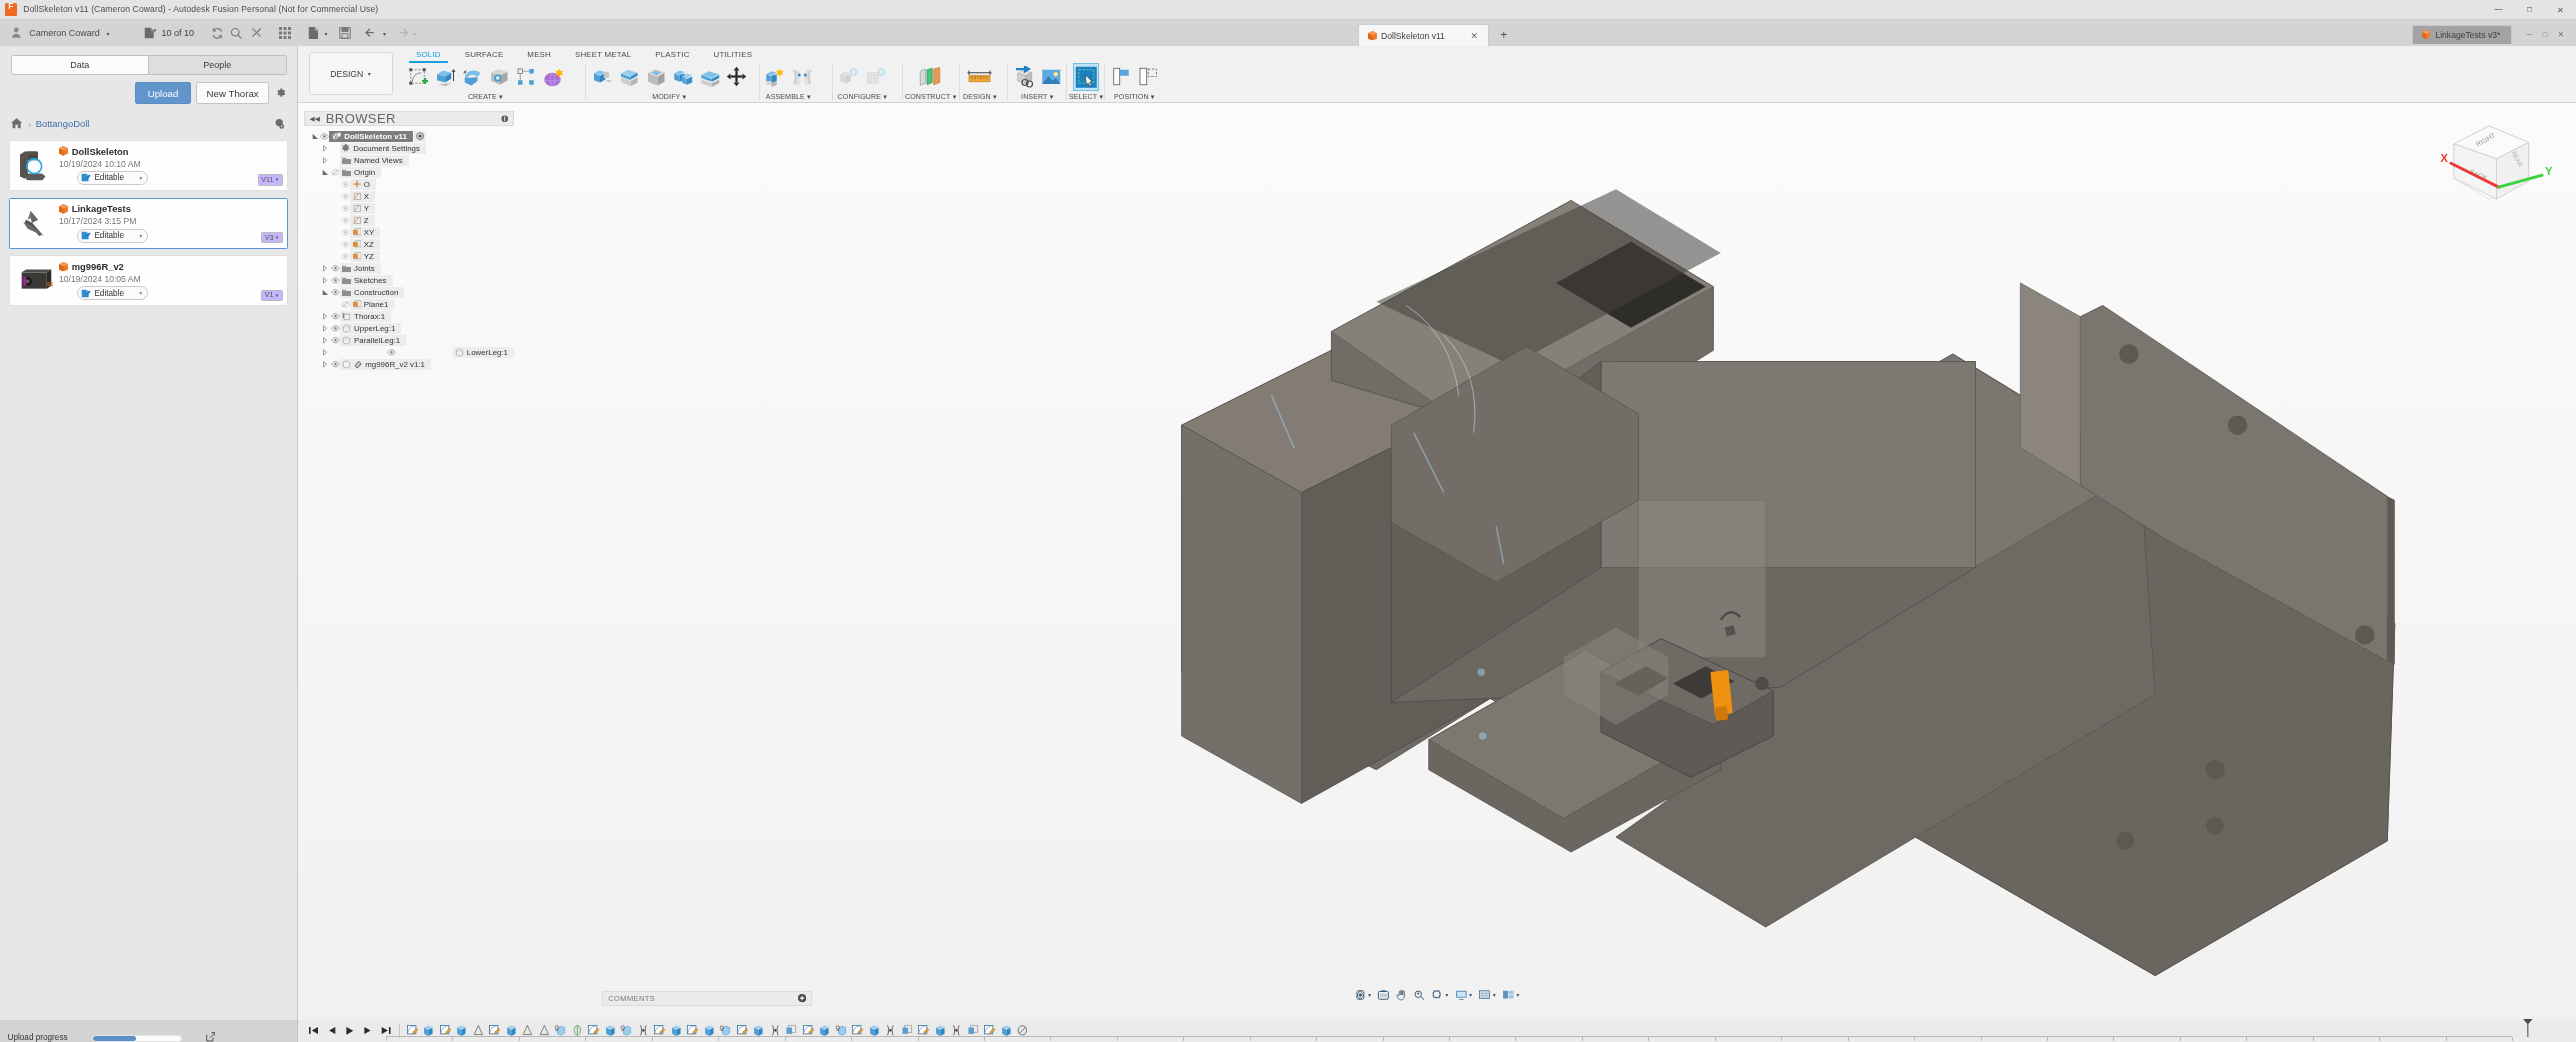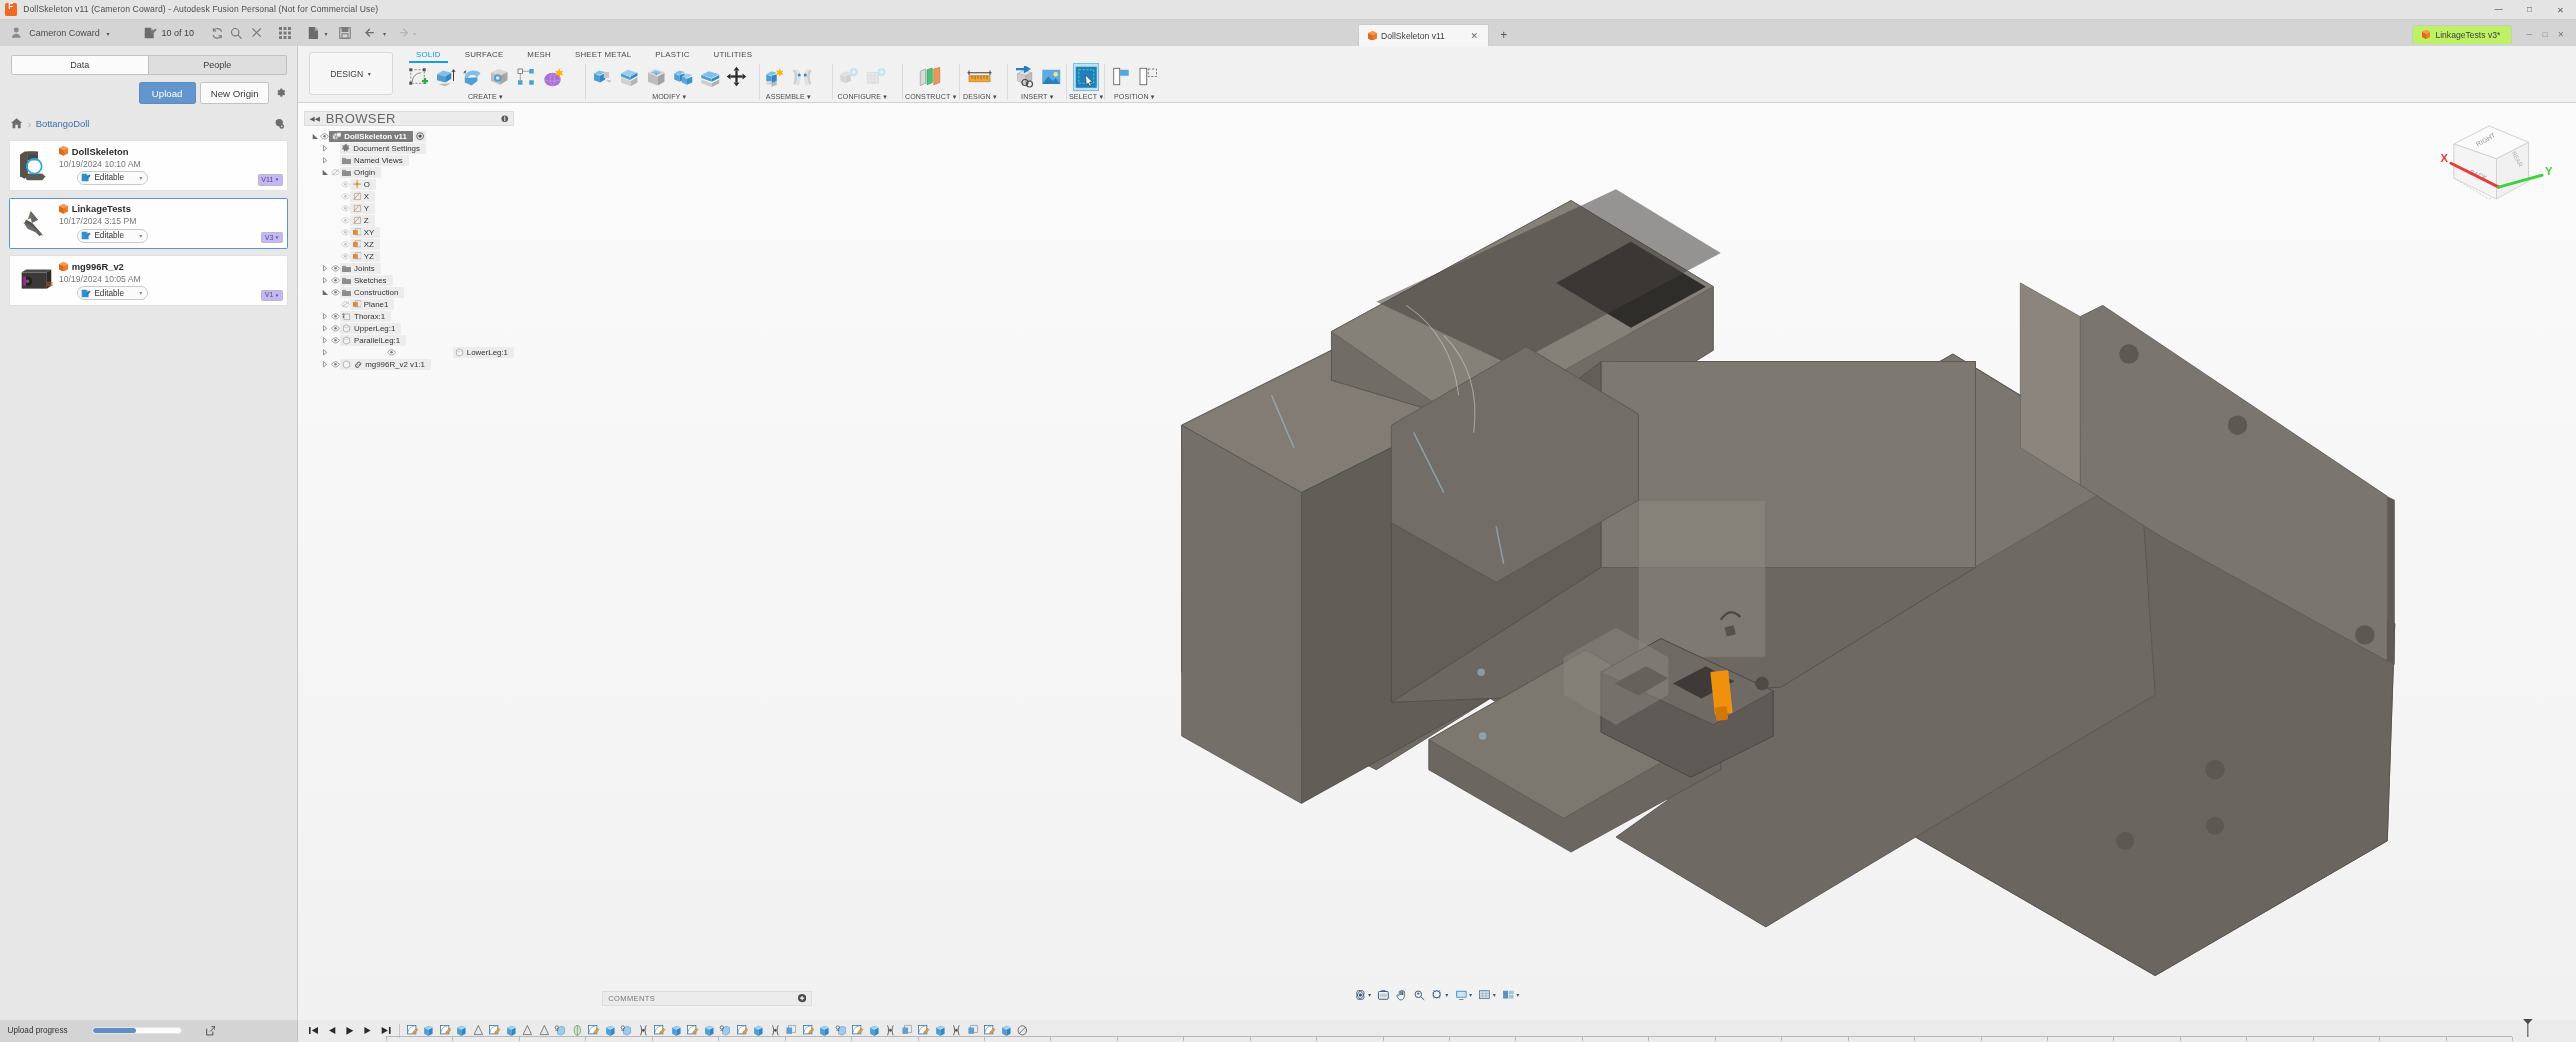--- a/index.html
+++ b/index.html
@@ -232,21 +232,21 @@
   }
   #comments-bar .cb-title { font-size: 7.5px; color: #777; letter-spacing: 0.4px; }
   #viewcube { position: absolute; right: 16.5px; top: 13.5px; width: 127px; height: 97px; }
 
   
   #statusbar {
     position: absolute; left: 0; bottom: 0; width: 2576px; height: 22.5px;
     background: #d4d4d4; display: flex; align-items: center;
   }
   #upload-progress-area {
-    width: 298px; height: 22.5px; display: flex; align-items: center;
+    width: 298px; height: 22.5px; display: flex; align-items: flex-end;
     padding-left: 7.5px; gap: 24px; border-right: 0.7px solid #c0c0c0;
   }
   .sb-text { font-size: 8.2px; color: #333; }
   .progress-track {
     width: 90px; height: 6.7px; background: #fbfbfb; border-radius: 3.7px;
     overflow: hidden; border: 0.7px solid #e4e4e4;
   }
   .progress-fill { height: 100%; background: #5d8fc4; border-radius: 3.7px; }
   #timeline {
     flex: 1; height: 22.5px; display: flex; align-items: center;
@@ -372,21 +372,21 @@
             <path d="M6 0l6 3-6 3-6-3z" fill="#f79a55"></path>
             <path d="M6 6v7l-6-3V3z" fill="#da6a1c"></path>
           </svg>
       </span>
       <span class="tab-label">DollSkeleton v11</span>
       <span class="tab-close">✕</span>
     </div>
     <div class="doc-tab-plus">+</div>
     <div style="flex:1"></div>
     <div class="tabstrip-right">
-      <div class="doc-tab" style="background:#bef264;border-color:#c9c9c9;height:19.5px;min-width:0">
+      <div class="doc-tab" style="background:#a3a3a3;border-color:#c9c9c9;height:19.5px;min-width:0">
         <span class="orange-cube">
           <svg width="8.2" height="9" viewBox="0 0 12 13">
               <path d="M6 0l6 3v7l-6 3-6-3V3z" fill="#f07a25"></path>
               <path d="M6 0l6 3-6 3-6-3z" fill="#f79a55"></path>
               <path d="M6 6v7l-6-3V3z" fill="#da6a1c"></path>
             </svg>
         </span>
         <span class="tab-label">LinkageTests v3*</span>
       </div>
       <div style="display:flex;gap:10.5px;margin-left:13.5px;margin-right:9px;align-items:center">
@@ -687,21 +687,21 @@
 </div>
 
 <div id="datapanel">
   <div class="dp-tabs">
     <div class="dp-tab active">Data</div>
     <div class="dp-tab">People</div>
   </div>
 
   <div class="dp-actions">
     <div class="btn-upload">Upload</div>
-    <div class="btn-newfolder">New Origin</div>
+    <div class="btn-newfolder">New Thorax</div>
     <div style="display:flex;align-items:center;padding:0 1.5px">
       <svg width="11.2" height="11.2" viewBox="0 0 16 16" fill="#6d6d6d">
           <path d="M8 5.2A2.8 2.8 0 1 0 8 10.8 2.8 2.8 0 0 0 8 5.2zm0 4.3a1.5 1.5 0 1 1 0-3 1.5 1.5 0 0 1 0 3z"></path>
           <path d="M14.3 9.3l-1.1-.6a5.4 5.4 0 0 0 0-1.4l1.1-.6a.5.5 0 0 0 .2-.6l-.9-1.6a.5.5 0 0 0-.6-.2l-1.2.4a5.3 5.3 0 0 0-1.2-.7L10.4 2.6a.5.5 0 0 0-.5-.4H8.1a.5.5 0 0 0-.5.4l-.2 1.4a5.3 5.3 0 0 0-1.2.7l-1.2-.4a.5.5 0 0 0-.6.2l-.9 1.6a.5.5 0 0 0 .2.6l1.1.6a5.4 5.4 0 0 0 0 1.4l-1.1.6a.5.5 0 0 0-.2.6l.9 1.6a.5.5 0 0 0 .6.2l1.2-.4c.4.3.8.5 1.2.7l.2 1.4a.5.5 0 0 0 .5.4h1.8a.5.5 0 0 0 .5-.4l.2-1.4c.4-.2.8-.4 1.2-.7l1.2.4a.5.5 0 0 0 .6-.2l.9-1.6a.5.5 0 0 0-.2-.6z"></path>
         </svg>
     </div>
   </div>
 
   <div class="dp-breadcrumb">
     <div style="display:flex;align-items:center">

